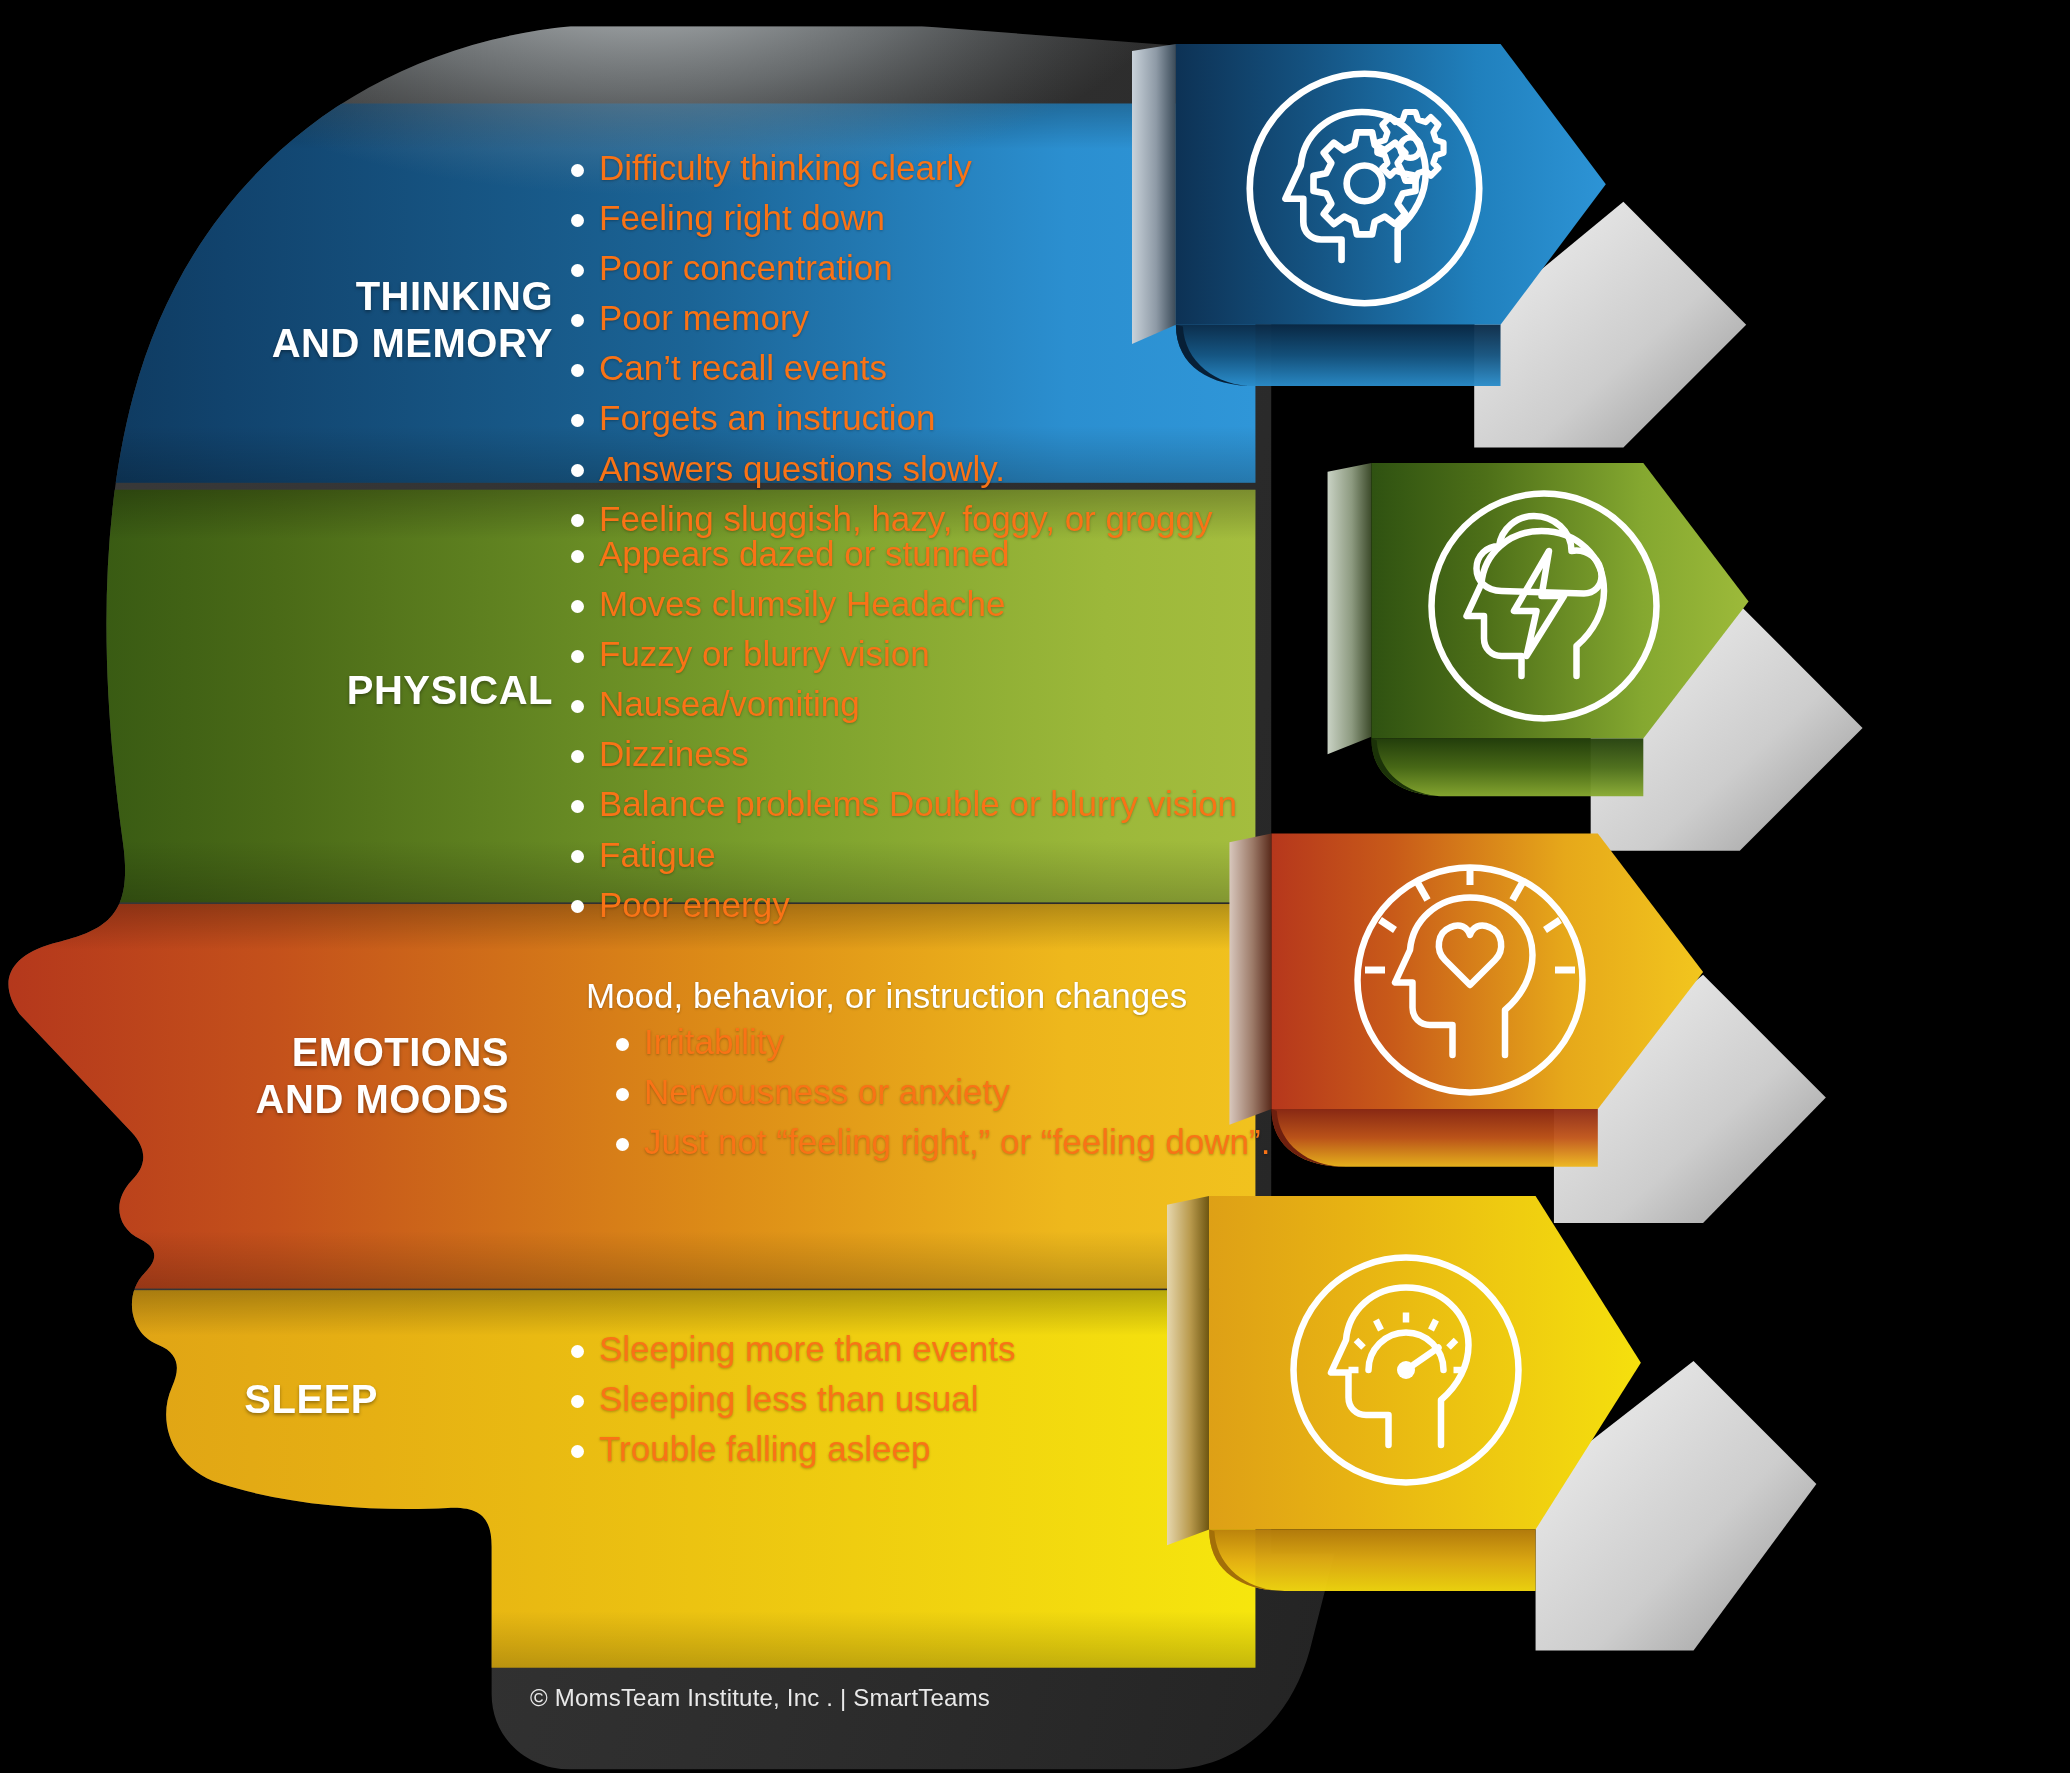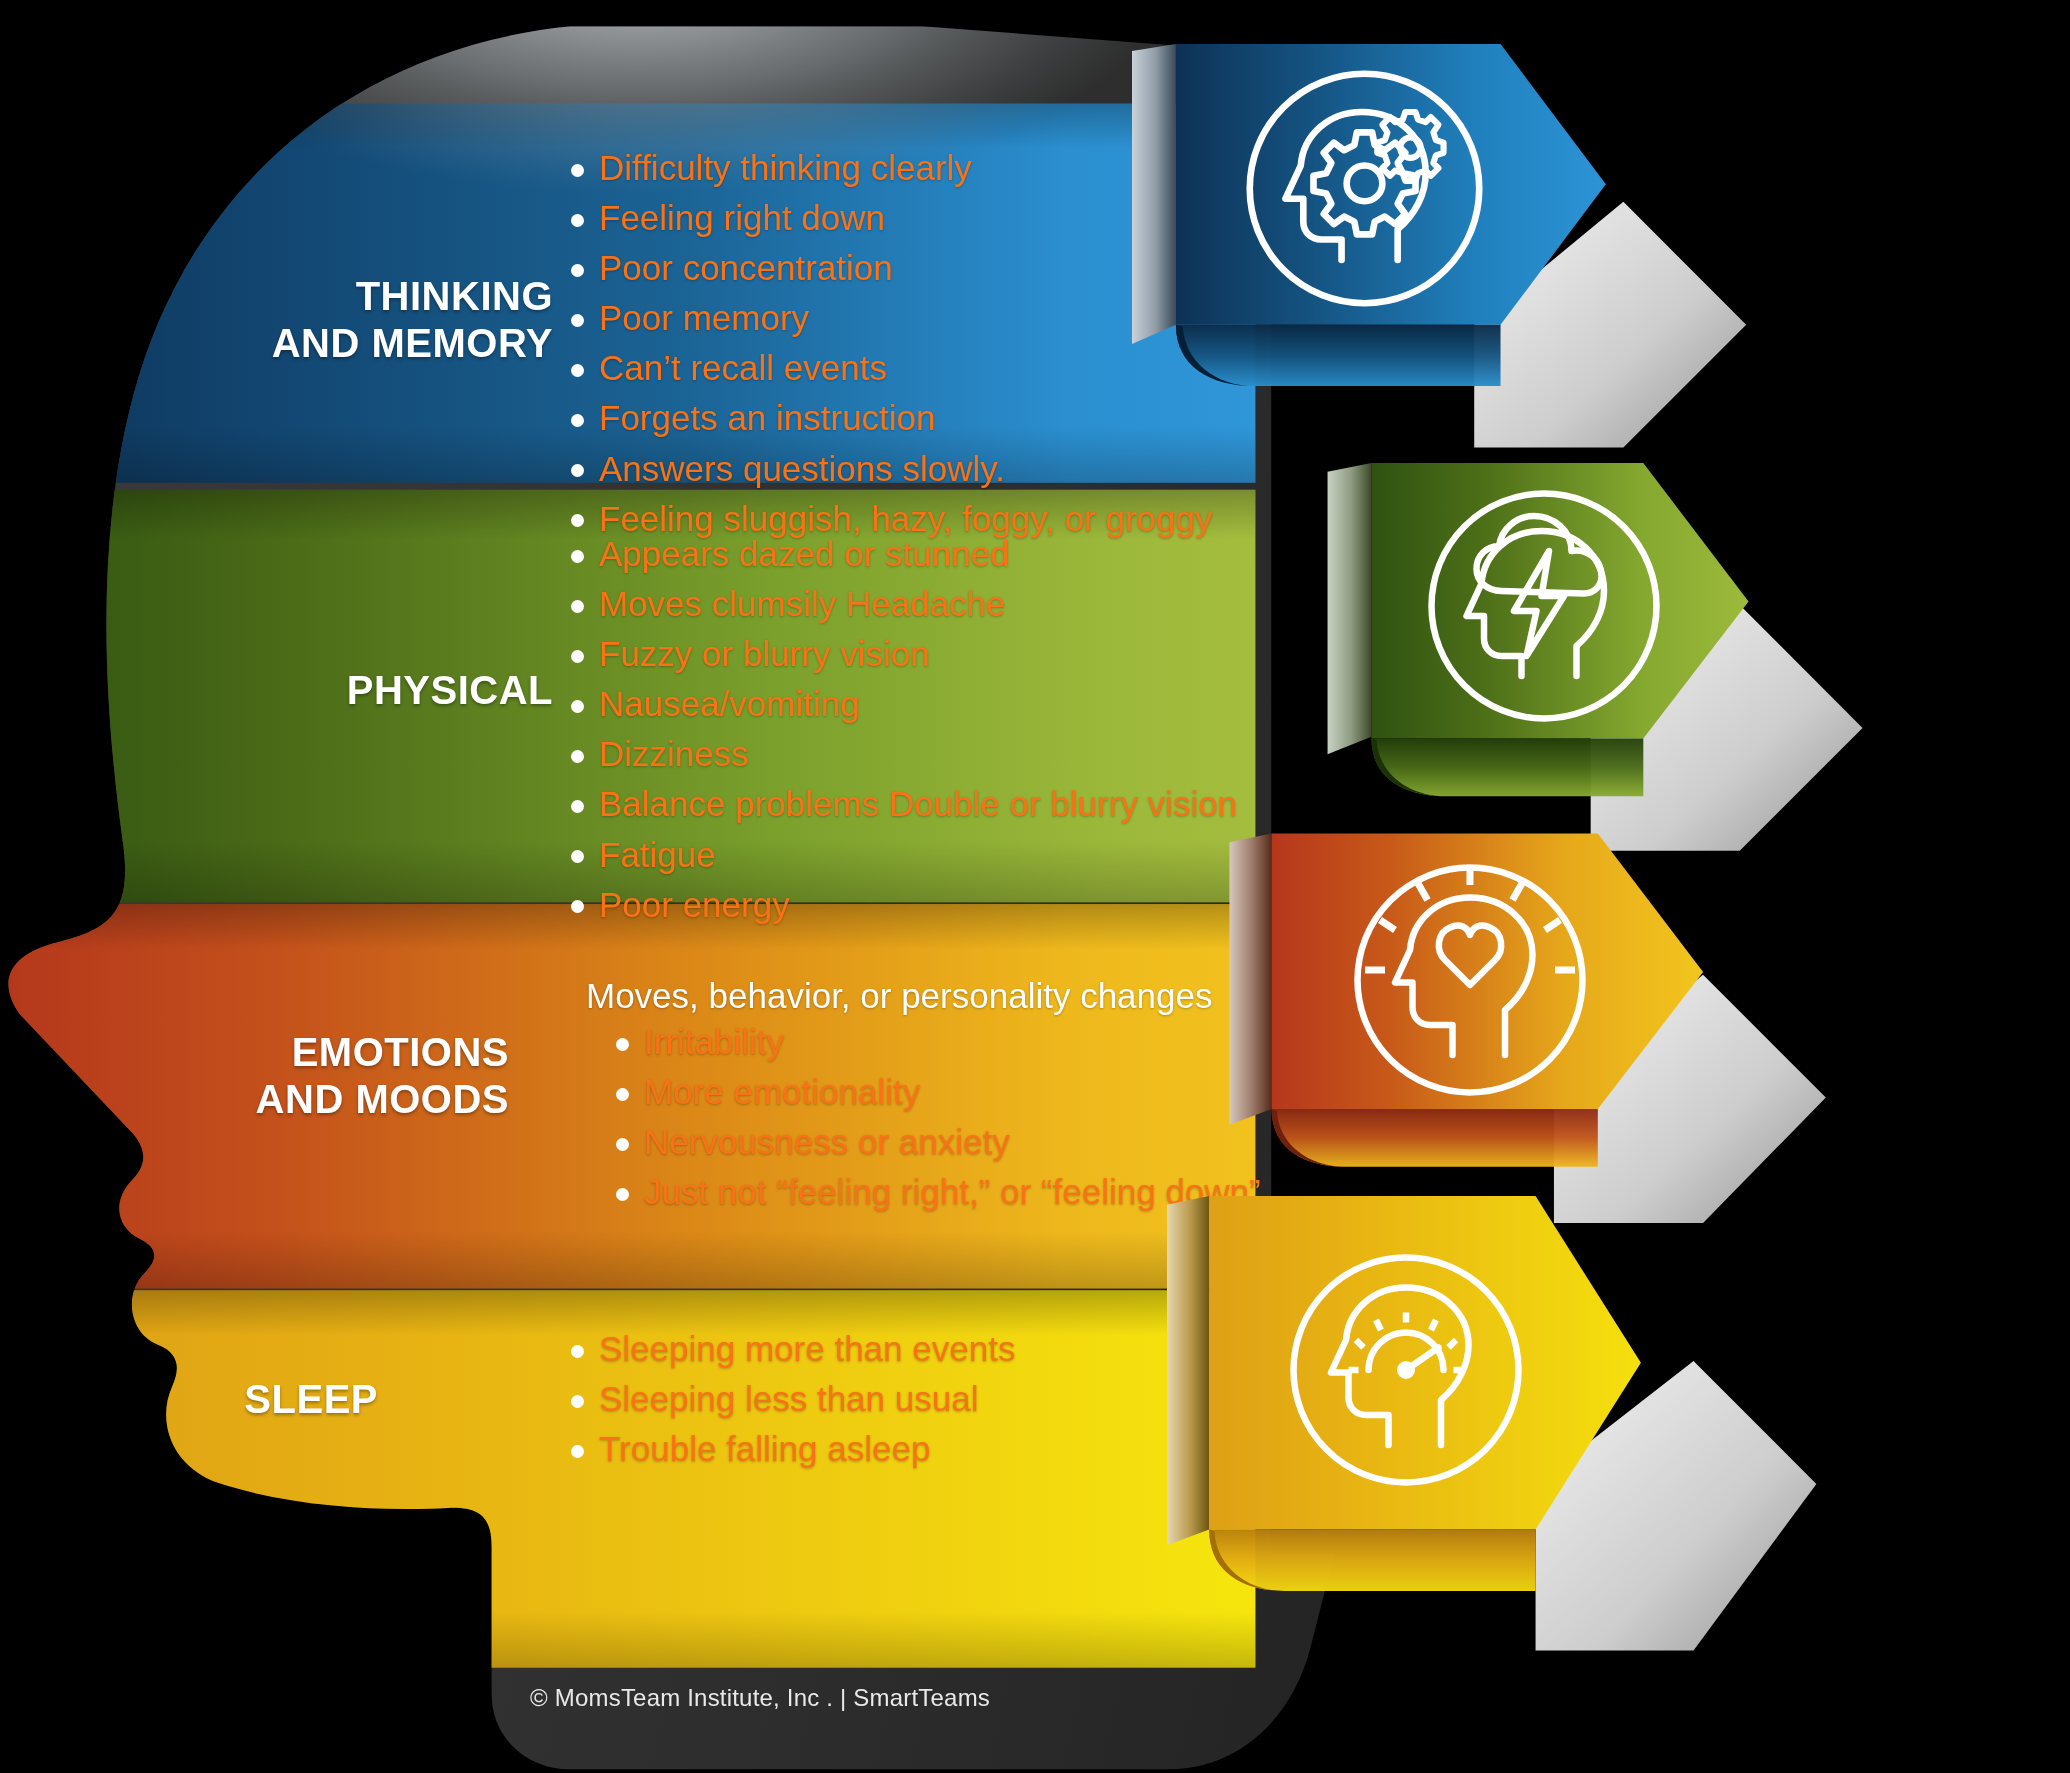--- a/index.html
+++ b/index.html
@@ -224,24 +224,23 @@
       <li>Dizziness</li>
       <li>Balance problems Double or blurry vision</li>
       <li>Fatigue</li>
       <li>Poor energy</li>
     </ul>
   </div>
 
   <div class="band" style="top:904px; height:384px;">
     <div class="band-label" style="left:123px; top:125px; width:386px;">EMOTIONS
 AND MOODS</div>
-    <div class="list-heading" style="left:586px; top:70px;">Moves, behavior, or personality changes</div>
+    <div class="list-heading" style="left:586px; top:70px;">Mood, behavior, or instruction changes</div>
     <ul class="band-list" style="left:614px; top:116px;">
       <li>Irritability</li>
-      <li>More emotionality</li>
       <li>Nervousness or anxiety</li>
       <li>Just not “feeling right,” or “feeling down”.</li>
     </ul>
   </div>
 
   <div class="band" style="top:1290px; height:377px;">
     <div class="band-label" style="left:123px; top:86px; width:255px;">SLEEP</div>
     <ul class="band-list" style="left:569px; top:37px;">
       <li>Sleeping more than events</li>
       <li>Sleeping less than usual</li>

